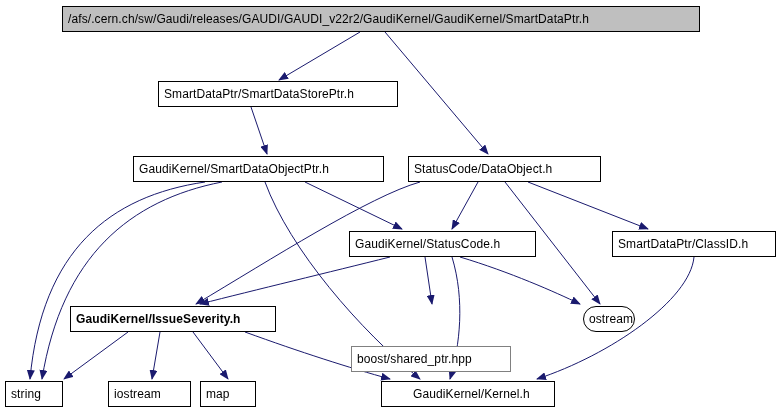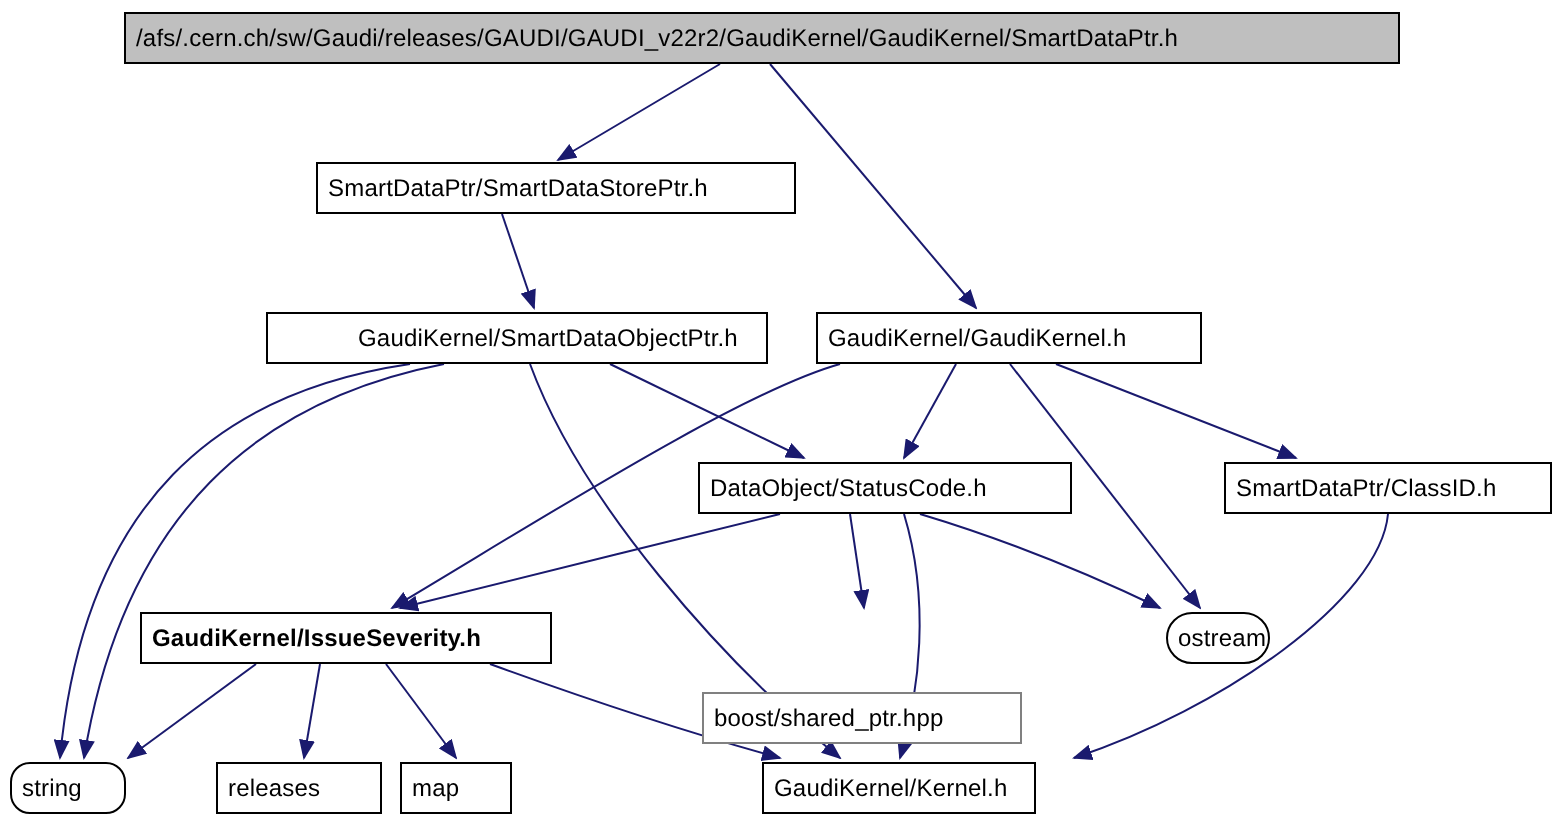--- a/index.html
+++ b/index.html
@@ -85,48 +85,48 @@
       </g>
   </svg>
 
   <div id="nodes">
       <div class="node root" style="left: 62px; top: 6px; width: 638px; height: 26px;">
         <span class="node-label">/afs/.cern.ch/sw/Gaudi/releases/GAUDI/GAUDI_v22r2/GaudiKernel/GaudiKernel/SmartDataPtr.h</span>
       </div>
       <div class="node" style="left: 158px; top: 81px; width: 240px; height: 26px;">
         <span class="node-label">SmartDataPtr/SmartDataStorePtr.h</span>
       </div>
-      <div class="node" style="left: 133px; top: 156px; width: 251px; height: 26px; padding-left: 40px;">
+      <div class="node" style="left: 133px; top: 156px; width: 251px; height: 26px;">
         <span class="node-label">GaudiKernel/SmartDataObjectPtr.h</span>
       </div>
       <div class="node" style="left: 408px; top: 156px; width: 193px; height: 26px;">
-        <span class="node-label">GaudiKernel/GaudiKernel.h</span>
+        <span class="node-label">StatusCode/DataObject.h</span>
       </div>
       <div class="node" style="left: 349px; top: 231px; width: 187px; height: 26px;">
-        <span class="node-label">DataObject/StatusCode.h</span>
+        <span class="node-label">GaudiKernel/StatusCode.h</span>
       </div>
       <div class="node" style="left: 612px; top: 231px; width: 164px; height: 26px;">
         <span class="node-label">SmartDataPtr/ClassID.h</span>
       </div>
       <div class="node" style="left: 70px; top: 306px; width: 206px; height: 26px; font-weight: bold;">
         <span class="node-label">GaudiKernel/IssueSeverity.h</span>
       </div>
       <div class="node external" style="left: 351px; top: 306px; width: 160px; height: 26px; margin-top: 40px;">
         <span class="node-label">boost/shared_ptr.hpp</span>
       </div>
       <div class="node" style="left: 583px; top: 306px; width: 52px; height: 26px; border-radius: 13px;">
         <span class="node-label">ostream</span>
       </div>
-      <div class="node" style="left: 5px; top: 381px; width: 58px; height: 26px; border-radius: 10px;">
+      <div class="node" style="left: 5px; top: 381px; width: 58px; height: 26px;">
         <span class="node-label">string</span>
       </div>
       <div class="node" style="left: 108px; top: 381px; width: 83px; height: 26px;">
-        <span class="node-label">releases</span>
+        <span class="node-label">iostream</span>
       </div>
       <div class="node" style="left: 200px; top: 381px; width: 56px; height: 26px;">
         <span class="node-label">map</span>
       </div>
-      <div class="node" style="left: 381px; top: 381px; width: 137px; height: 26px;">
+      <div class="node" style="left: 381px; top: 381px; width: 174px; height: 26px; padding-left: 26px;">
         <span class="node-label">GaudiKernel/Kernel.h</span>
       </div>
     </div>
 
 </div>
 
 </body></html>

